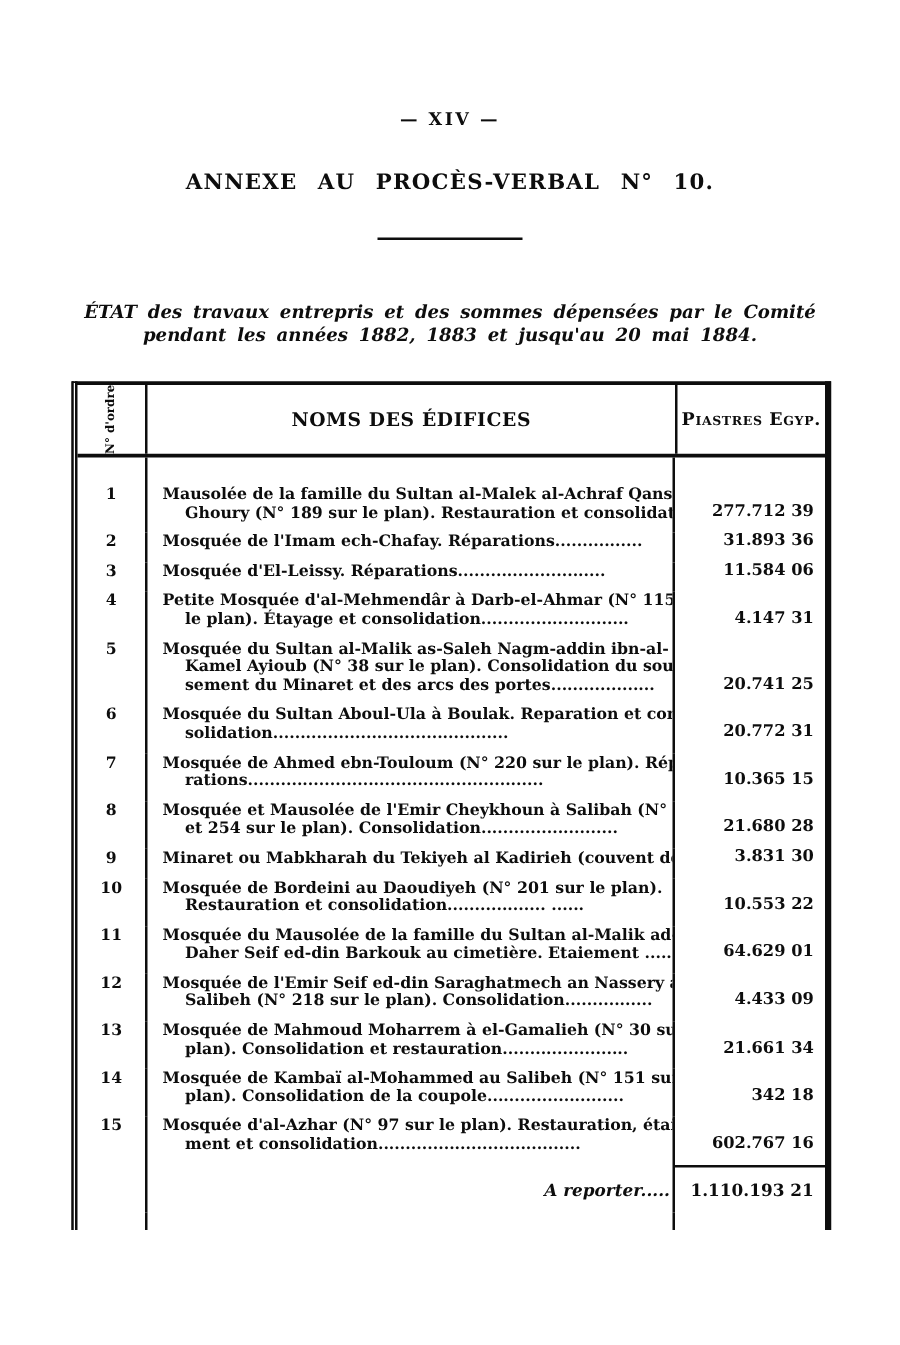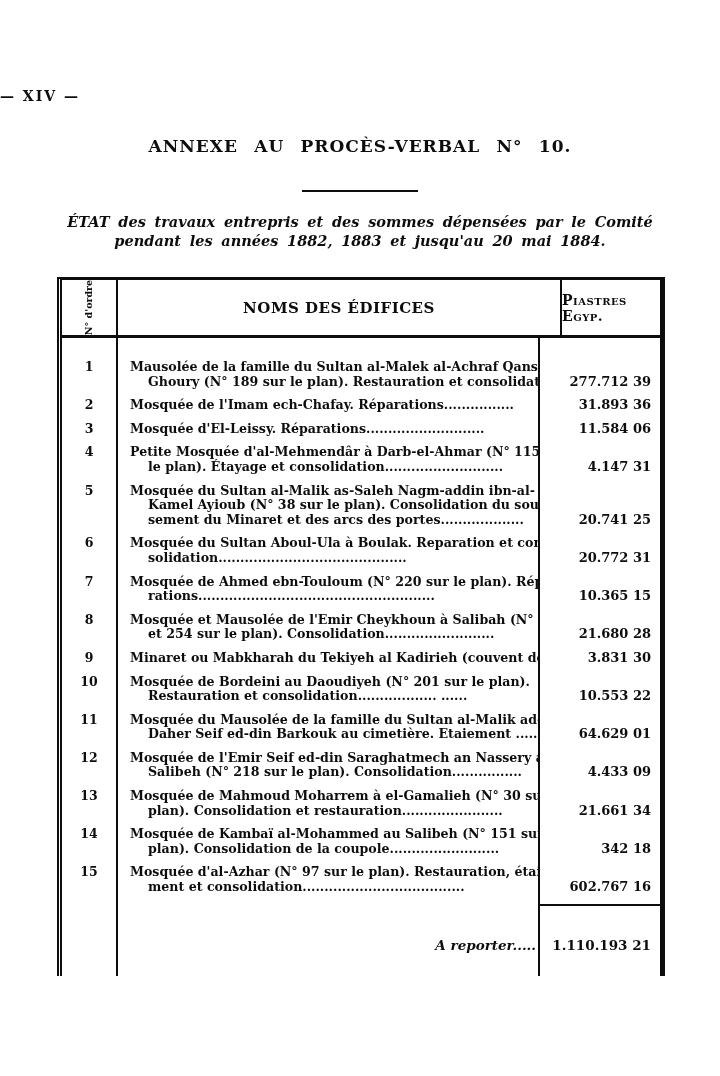--- a/index.html
+++ b/index.html
@@ -5,50 +5,50 @@
   :root { --ink:#0d0d0d; --paper:#ffffff; }
   * { margin:0; padding:0; box-sizing:border-box; }
   body {
     width:720px; height:1076px; background:var(--paper);
     font-family:"DejaVu Serif", serif; color:var(--ink);
     overflow:hidden;
   }
   .page { position:relative; width:720px; height:1076px; }
 
   .page-num {
-    margin-top:88px; 
+    margin-top:88px; text-align:center;
     font-size:14px; font-weight:bold; letter-spacing:2px;
   }
   .annexe-title {
     margin-top:32px; text-align:center;
     font-size:17px; font-weight:bold; letter-spacing:1px; word-spacing:0.55em;
   }
   .title-rule { width:116px; height:2px; background:var(--ink); margin:34px auto 0; }
 
-  .etat { margin-top:20px; text-align:center; font-style:italic; font-weight:bold; font-size:14.5px; }
+  .etat { margin-top:48px; text-align:center; font-style:italic; font-weight:bold; font-size:14.5px; }
   .etat .cap-line { line-height:19px; word-spacing:0.25em; }
 
   .table {
     margin:27px 55px 0 57px; width:608px;
     border-top:3px solid var(--ink);
     border-left:5px double var(--ink);
     border-right:5px solid var(--ink);
   }
   .thead { display:flex; height:58px; border-bottom:3px solid var(--ink); }
   .h-num {
     width:56px; border-right:2px solid var(--ink);
     display:flex; align-items:center; justify-content:center;
   }
   .rot { transform:rotate(-90deg); font-size:9.5px; font-weight:bold; white-space:nowrap; }
   .h-name {
     flex:1; display:flex; align-items:center; justify-content:center;
     font-weight:bold; font-size:15px; letter-spacing:0.5px;
   }
   .h-amt {
-    width:100px; border-left:2px solid var(--ink);
+    width:120px; border-left:2px solid var(--ink);
     display:flex; align-items:center; justify-content:center;
     font-weight:bold; font-variant:small-caps; font-size:14px; letter-spacing:0.5px;
   }
 
   .row { display:flex; }
   .cell-num {
     width:56px; border-right:2px solid var(--ink); flex-shrink:0;
     text-align:center; font-weight:bold; font-size:12.5px; line-height:14.6px;
     padding-bottom:9px;
   }
@@ -71,21 +71,21 @@
 
   .total-row .cell-name {
     display:flex; align-items:flex-end; justify-content:flex-end;
     font-style:italic; font-size:13.5px;
     padding:14px 2px 10px 12px;
     margin-left:31px;
   }
   .total-row .cell-amt {
     border-top:2px solid var(--ink);
     align-items:flex-end; justify-content:flex-end;
-    padding:32px 9px 10px 0; font-size:13.5px;
+    padding:12px 9px 10px 0; font-size:13.5px;
   }
   .total-row .cell-num { padding-bottom:10px; }
   .bottom-spacer .cell-num, .bottom-spacer .cell-name { height:14px; padding:0; }
   .bottom-spacer .cell-amt { height:14px; padding:0; }
 </style>
 </head>
 <body>
 
 <div class="page">
 

